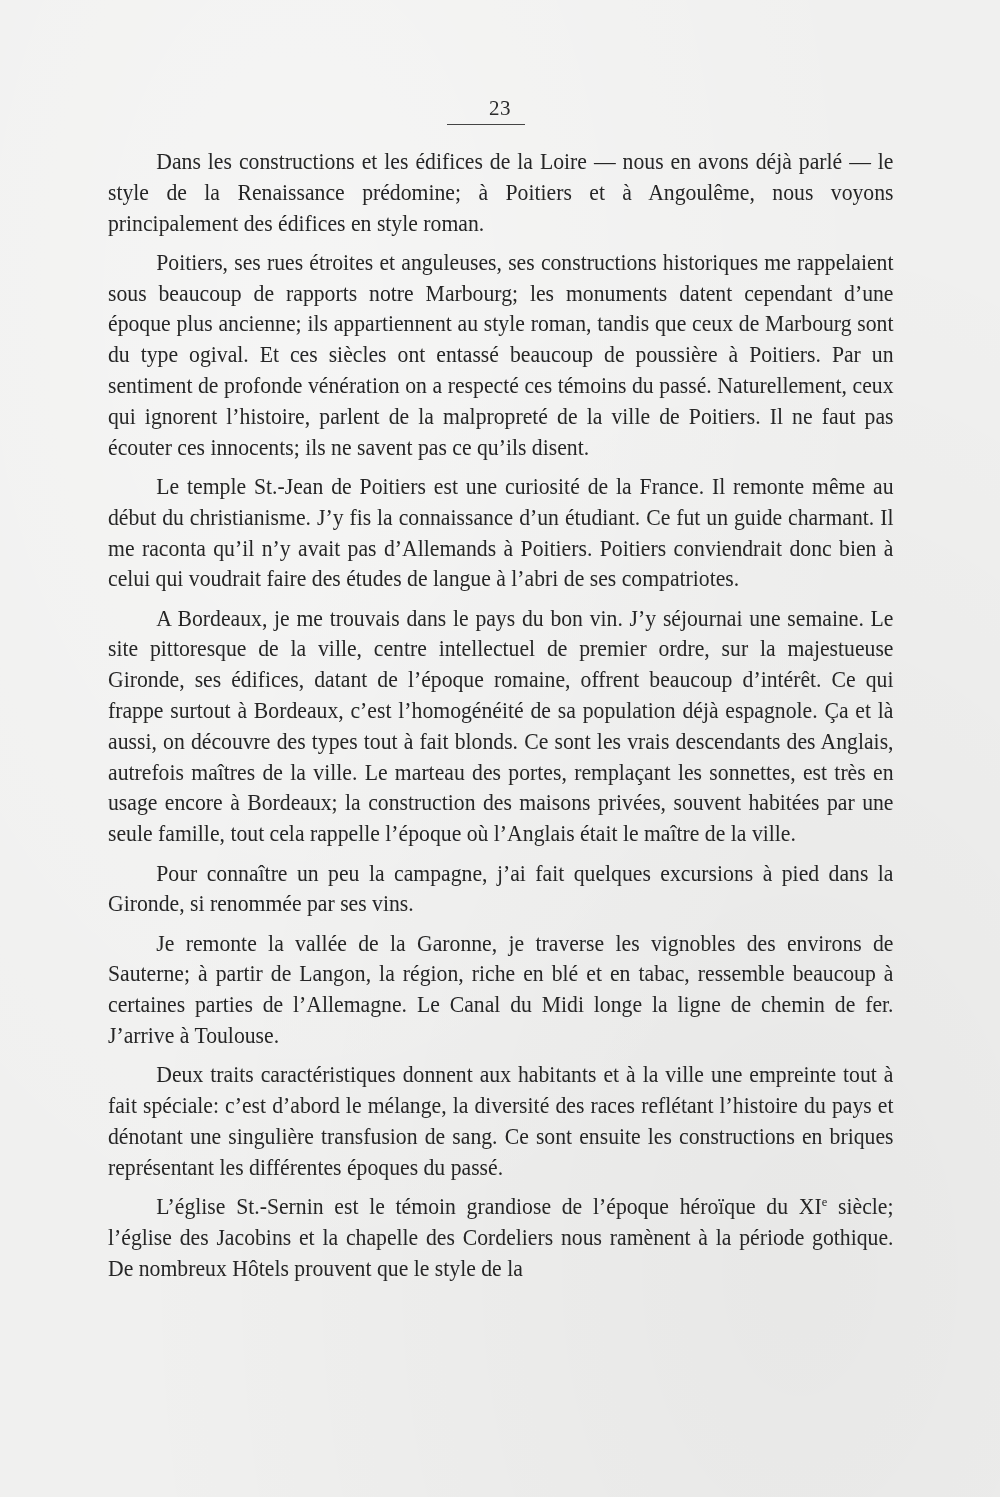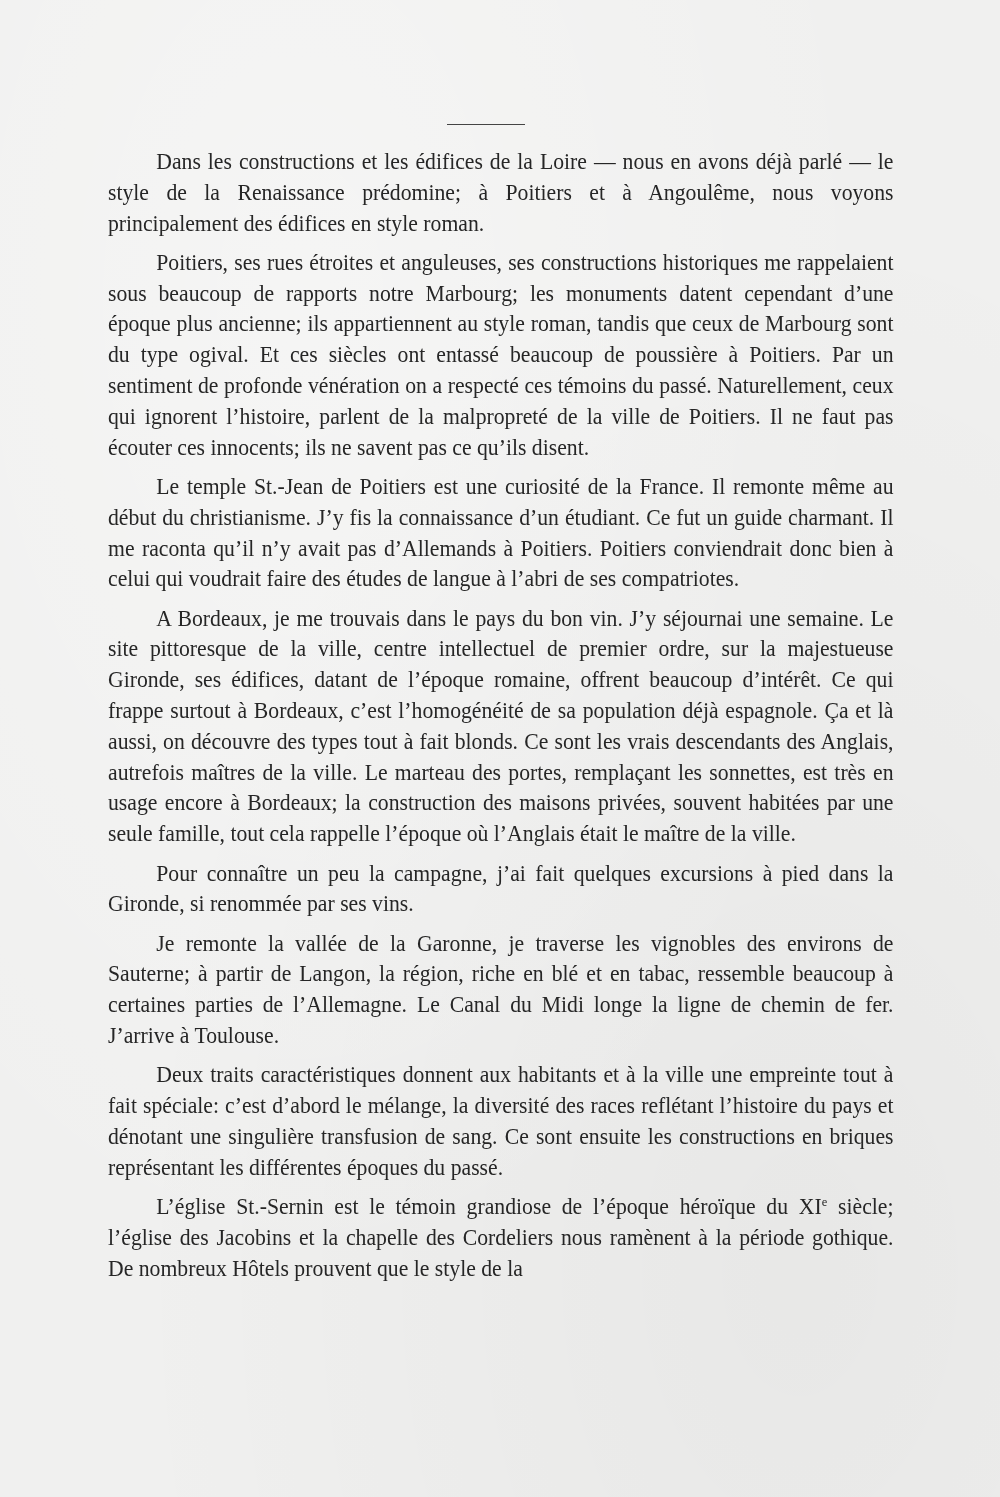--- a/index.html
+++ b/index.html
@@ -81,20 +81,21 @@
     white-space: pre-wrap;
   }
 </style>
 </head>
 <body>
 
 <div class="page">
 
   <div class="bleed"></div>
 
+  <div class="page-number">23</div>
   <div class="page-rule"></div>
 
   <div class="text-block">
     <p>Dans les constructions et les édifices de la Loire — nous en avons déjà parlé — le style de la Renaissance prédomine; à Poitiers et à Angoulême, nous voyons principalement des édifices en style roman.</p>
     <p>Poitiers, ses rues étroites et anguleuses, ses constructions historiques me rappelaient sous beaucoup de rapports notre Marbourg; les monuments datent cependant d’une époque plus ancienne; ils appartiennent au style roman, tandis que ceux de Marbourg sont du type ogival.  Et ces siècles ont entassé beaucoup de poussière à Poitiers.  Par un sentiment de pro­fonde vénération on a respecté ces témoins du passé.  Naturellement, ceux qui ignorent l’histoire, parlent de la malpropreté de la ville de Poitiers.  Il ne faut pas écouter ces innocents; ils ne savent pas ce qu’ils disent.</p>
     <p>Le temple St.-Jean de Poitiers est une curiosité de la France.  Il re­monte même au début du christianisme.  J’y fis la connaissance d’un étudiant. Ce fut un guide charmant.  Il me raconta qu’il n’y avait pas d’Allemands à Poitiers.  Poitiers conviendrait donc bien à celui qui voudrait faire des études de langue à l’abri de ses compatriotes.</p>
     <p>A Bordeaux, je me trouvais dans le pays du bon vin.  J’y séjournai une semaine.  Le site pittoresque de la ville, centre intellectuel de premier ordre, sur la majestueuse Gironde, ses édifices, datant de l’époque romaine, offrent beaucoup d’intérêt.  Ce qui frappe surtout à Bordeaux, c’est l’homo­généité de sa population déjà espagnole.  Ça et là aussi, on découvre des types tout à fait blonds.  Ce sont les vrais descendants des Anglais, autre­fois maîtres de la ville.  Le marteau des portes, remplaçant les sonnettes, est très en usage encore à Bordeaux; la construction des maisons privées, souvent habitées par une seule famille, tout cela rappelle l’époque où l’Anglais était le maître de la ville.</p>
     <p>Pour connaître un peu la campagne, j’ai fait quelques excursions à pied dans la Gironde, si renommée par ses vins.</p>
     <p>Je remonte la vallée de la Garonne, je traverse les vignobles des en­virons de Sauterne; à partir de Langon, la région, riche en blé et en tabac, ressemble beaucoup à certaines parties de l’Allemagne.  Le Canal du Midi longe la ligne de chemin de fer.  J’arrive à Toulouse.</p>
     <p>Deux traits caractéristiques donnent aux habitants et à la ville une em­preinte tout à fait spéciale: c’est d’abord le mélange, la diversité des races reflétant l’histoire du pays et dénotant une singulière transfusion de sang.  Ce sont ensuite les constructions en briques représentant les différentes époques du passé.</p>

